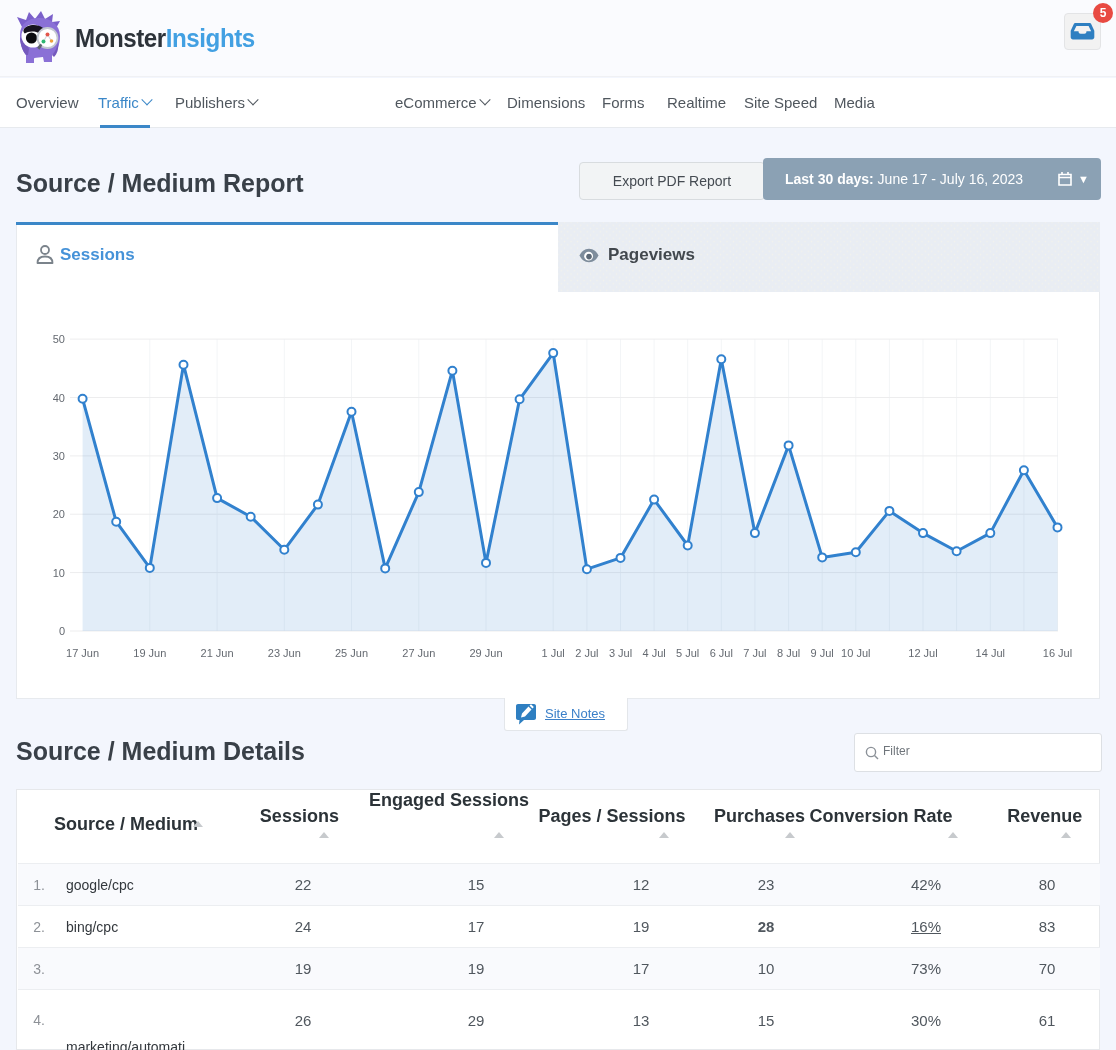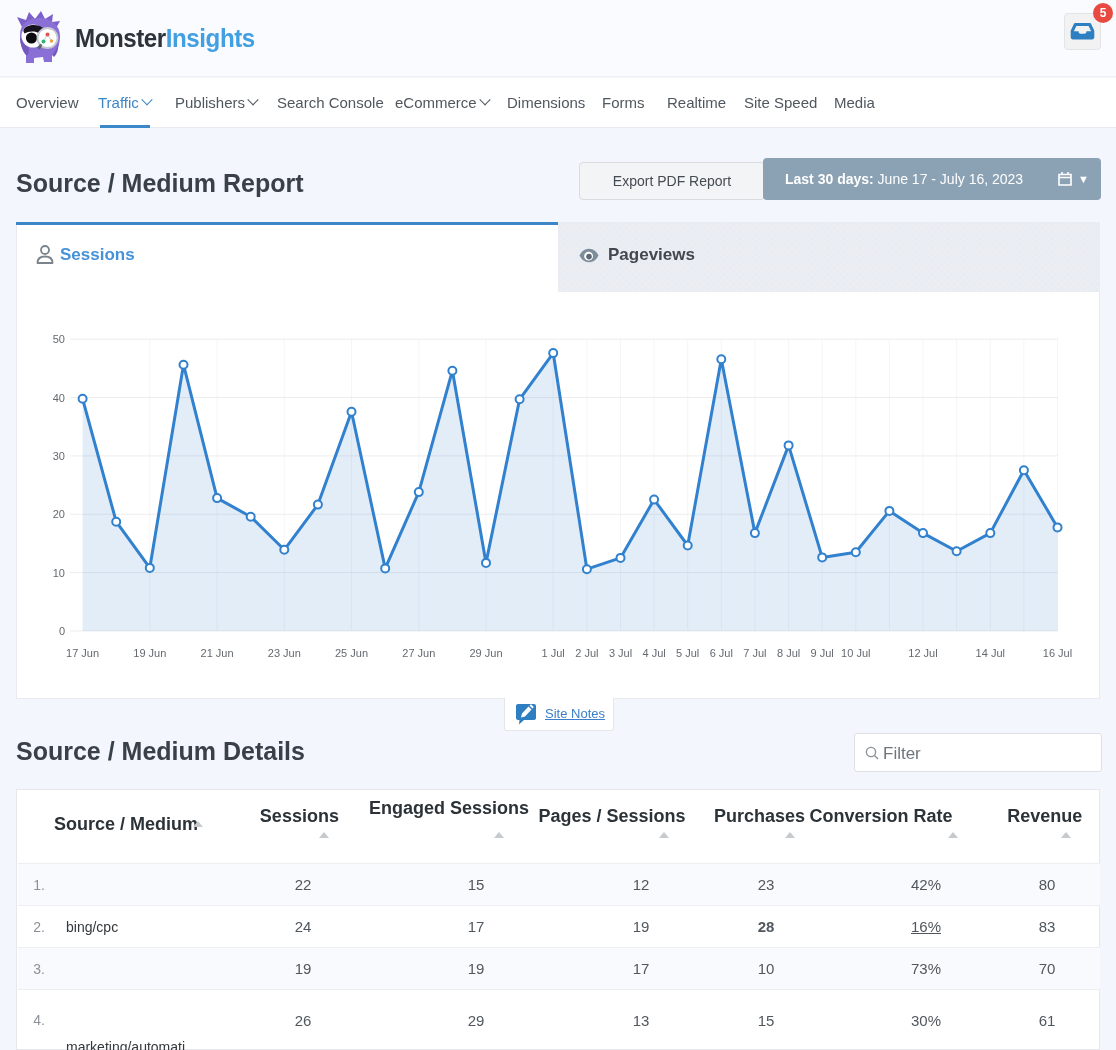--- a/index.html
+++ b/index.html
@@ -23,26 +23,26 @@
   .btn-export { position:absolute; left:579px; top:162px; width:186px; height:38px; background:#f2f4f5; border:1px solid #d8dcdf; border-radius:4px; color:#454b52; font-size:14px; text-align:center; line-height:36px; }
   .btn-date { position:absolute; left:763px; top:158px; width:338px; height:42px; background:#8ba1b4; border-radius:4px; color:#fff; font-size:14px; line-height:42px; text-align:left; }
   
   .tabgray { position:absolute; left:558px; top:222px; width:542px; height:70px; background-color:#e9edf3; background-image:radial-gradient(#f2f2ec 0.75px, rgba(0,0,0,0) 1px), radial-gradient(#f2f2ec 0.75px, rgba(0,0,0,0) 1px); background-size:6.5px 6.5px; background-position:0 0, 3.25px 3.25px; }
   .card { position:absolute; left:16px; top:222px; width:1084px; height:477px; background:#fff; border:1px solid #e7eaee; border-top:none; }
   .tabblue { position:absolute; left:16px; top:222px; width:542px; height:3px; background:#3b87c8; }
   .tab-sess { position:absolute; left:60px; top:245px; font-size:17px; font-weight:bold; color:#4592d8; }
   .tab-page { position:absolute; left:608px; top:245px; font-size:17px; font-weight:bold; color:#42484e; }
   .chartsvg { position:absolute; left:16px; top:292px; }
   
-  .sitenotes { position:absolute; left:504px; top:698px; width:110px; height:33px; background:#fff; border:1px solid #e3e6ea; border-top:none; border-radius:0 0 3px 3px; }
+  .sitenotes { position:absolute; left:504px; top:698px; width:124px; height:33px; background:#fff; border:1px solid #e3e6ea; border-top:none; border-radius:0 0 3px 3px; }
   .sn-txt { position:absolute; left:40px; top:8px; font-size:13px; color:#3a7fc8; text-decoration:underline; }
   
   .h2a { position:absolute; left:16px; top:737px; font-size:25px; font-weight:bold; color:#394048; }
   .filter { position:absolute; left:854px; top:733px; width:248px; height:39px; background:#fff; border:1px solid #dde0e4; border-radius:3px; }
-  .filter .ph { position:absolute; left:28px; top:10px; font-size:17px; color:#6f757b; }
+  .filter .ph { position:absolute; left:28px; top:10px; font-size:12px; color:#6f757b; }
   
   .tbl { position:absolute; left:16px; top:789px; width:1084px; height:261px; background:#fff; border:1px solid #e6e8eb; }
   .th { position:absolute; font-size:18px; font-weight:bold; color:#2c3338; white-space:nowrap; transform:translateX(-50%); }
   .tri { position:absolute; width:0; height:0; border-left:5px solid transparent; border-right:5px solid transparent; border-bottom:6px solid #c7cacd; transform:translateX(-50%); }
   .row { position:absolute; left:1px; width:1082px; }
   .row.alt { background:#f9fafd; }
   .rnum { position:absolute; left:11px; width:16px; text-align:right; font-size:14px; color:#8d9197; }
   .rsrc { position:absolute; left:48px; font-size:14px; color:#33383d; width:135px; line-height:19px; }
   .rval { position:absolute; font-size:15px; color:#50575e; transform:translateX(-50%); }
 </style>
@@ -78,21 +78,20 @@
     <svg width="27" height="27" viewBox="0 0 24 24" style="position:absolute; left:4px; top:4px;">
       <path fill="#2e7fc1" d="M5.5 4.5 C5 4.5 4.6 4.8 4.4 5.2 L1.6 11.2 C1.5 11.4 1.5 11.6 1.5 11.9 L1.5 17 C1.5 18.1 2.4 19 3.5 19 L20.5 19 C21.6 19 22.5 18.1 22.5 17 L22.5 11.9 C22.5 11.6 22.5 11.4 22.4 11.2 L19.6 5.2 C19.4 4.8 19 4.5 18.5 4.5 Z M6.6 7 L17.4 7 L19.7 11.8 L15.5 11.8 L15.5 12.3 C15.5 13.3 14.7 14.1 13.7 14.1 L10.3 14.1 C9.3 14.1 8.5 13.3 8.5 12.3 L8.5 11.8 L4.3 11.8 Z"></path>
     </svg>
   </div>
   <div class="badge">5</div>
 
   <div class="nav">
     <a style="left:16px">Overview</a>
     <a style="left:98px" class="active">Traffic<span class="chev"></span></a>
     <a style="left:175px">Publishers<span class="chev"></span></a>
-    <a style="left:277px">Search Console</a>
     <a style="left:395px">eCommerce<span class="chev"></span></a>
     <a style="left:507px">Dimensions</a>
     <a style="left:602px">Forms</a>
     <a style="left:667px">Realtime</a>
     <a style="left:744px">Site Speed</a>
     <a style="left:834px">Media</a>
   </div>
   <div class="underline"></div>
 
   <div class="h1a">Source / Medium Report</div>
@@ -222,33 +221,34 @@
         <circle cx="6" cy="6" r="4.6" fill="none" stroke="#8b9198" stroke-width="1.4"></circle>
         <path d="M9.5 9.5 L13 13" stroke="#8b9198" stroke-width="1.4"></path>
       </svg>
     <span class="ph">Filter</span>
     </div>
 
   <div class="tbl">
         <div class="th" style="left:109px; top:24px;">Source / Medium</div>
     <div class="tri" style="left:181px; top:31px;"></div>
     <div class="th" style="left:282.4px; top:16px;">Sessions</div>
-    <div class="th" style="left:422px; top:8px;padding-left:20px;">Engaged Sessions</div>
+    <div class="th" style="left:422px; top:0;padding-left:20px;">Engaged Sessions</div>
     <div class="th" style="left:595px; top:16px;">Pages / Sessions</div>
     <div class="th" style="left:742.6px; top:16px;">Purchases</div>
     <div class="th" style="left:864px; top:16px;">Conversion Rate</div>
     <div class="th" style="left:1027.8px; top:16px;">Revenue</div>
     <div class="tri" style="left:307px; top:42px;"></div>
     <div class="tri" style="left:482px; top:42px;"></div>
     <div class="tri" style="left:647px; top:42px;"></div>
     <div class="tri" style="left:772.6px; top:42px;"></div>
     <div class="tri" style="left:936.3px; top:42px;"></div>
     <div class="tri" style="left:1048.6px; top:42px;"></div>
     <div class="row alt" style="top:73px; height:42px; border-top:1px solid #eceef1;">
       <div class="rnum" style="line-height:42px;">1.</div>
+      <div class="rsrc" style="line-height:42px;">google/cpc</div>
       <div class="rval" style="left:285px; line-height:42px;">22</div>
       <div class="rval" style="left:458px; line-height:42px;">15</div>
       <div class="rval" style="left:623px; line-height:42px;">12</div>
       <div class="rval" style="left:748px; line-height:42px;">23</div>
       <div class="rval" style="left:908px; line-height:42px;">42%</div>
       <div class="rval" style="left:1029px; line-height:42px;">80</div>
     </div>
     <div class="row" style="top:115px; height:42px; border-top:1px solid #eceef1;">
       <div class="rnum" style="line-height:42px;">2.</div>
       <div class="rsrc" style="line-height:42px;">bing/cpc</div>

